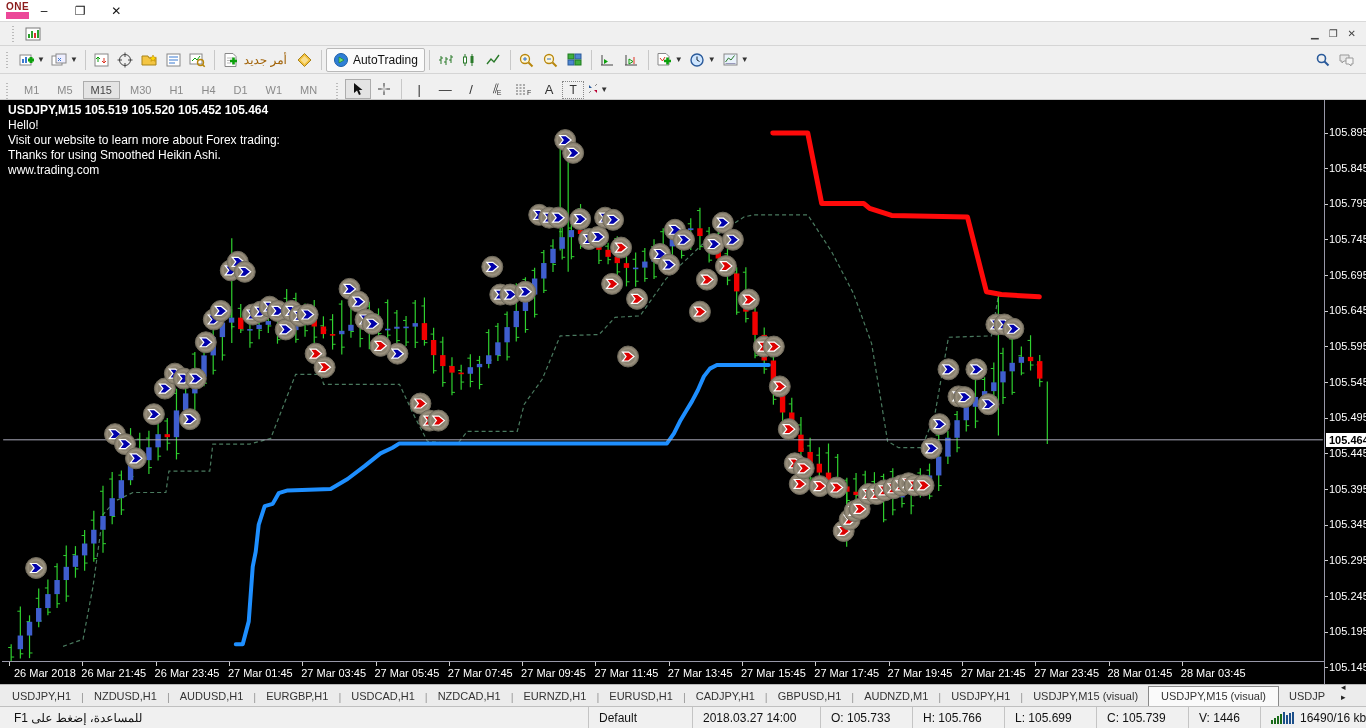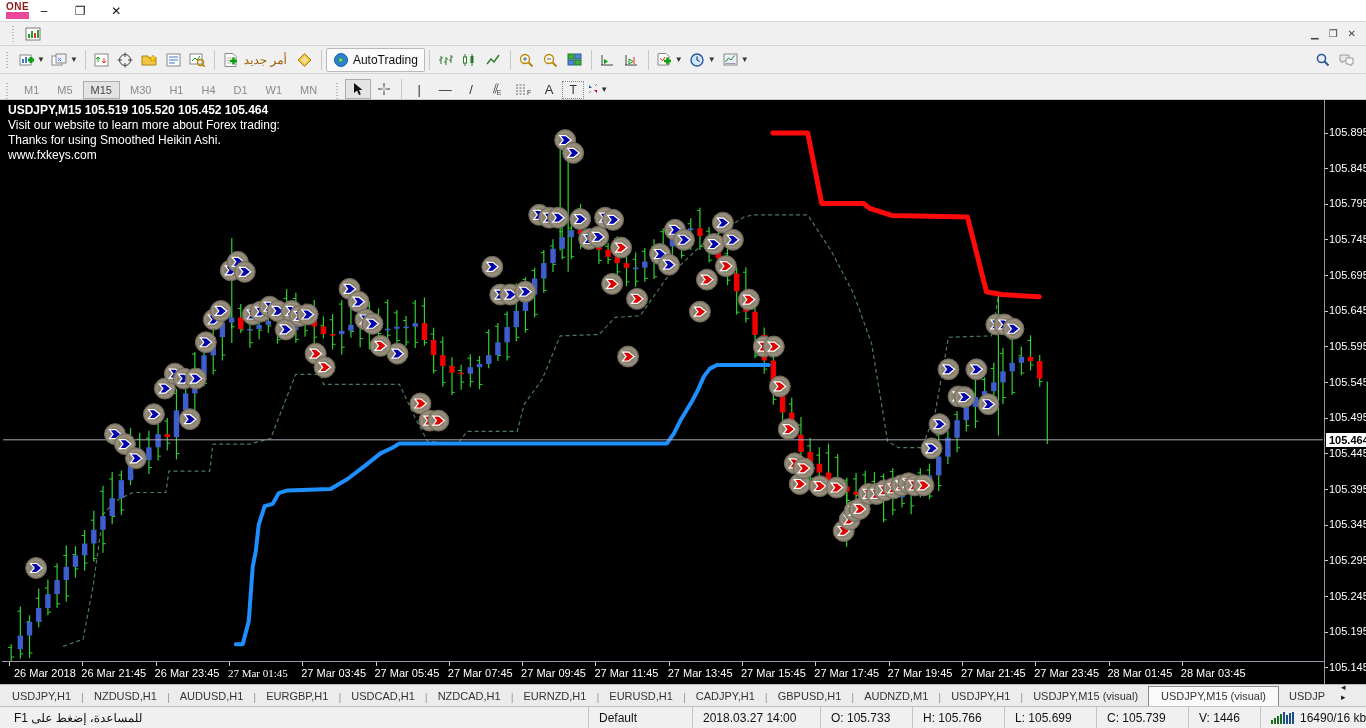--- a/index.html
+++ b/index.html
@@ -1075,23 +1075,24 @@
       <path d="M -5.5 -4.5 L 0.5 -4.5 L 6 0 L 0.5 4.5 L -5.5 4.5 L -2 0 Z" fill="#dd0000" stroke="#ffffff" stroke-width="1.2" transform="translate(907,383.943599999993)"></path>
       <circle cx="913" cy="386.0834999999931" r="10.5" fill="#8b8271" stroke="#6f6a5c" stroke-width="1"></circle>
       <circle cx="913" cy="386.0834999999931" r="8" fill="none" stroke="#9a917f" stroke-width="1.5"></circle>
       <path d="M -5.5 -4.5 L 0.5 -4.5 L 6 0 L 0.5 4.5 L -5.5 4.5 L -2 0 Z" fill="#dd0000" stroke="#ffffff" stroke-width="1.2" transform="translate(913,386.0834999999931)"></path>
       <circle cx="922" cy="386.0834999999931" r="10.5" fill="#8b8271" stroke="#6f6a5c" stroke-width="1"></circle>
       <circle cx="922" cy="386.0834999999931" r="8" fill="none" stroke="#9a917f" stroke-width="1.5"></circle>
       <path d="M -5.5 -4.5 L 0.5 -4.5 L 6 0 L 0.5 4.5 L -5.5 4.5 L -2 0 Z" fill="#dd0000" stroke="#ffffff" stroke-width="1.2" transform="translate(922,386.0834999999931)"></path>
     </svg>
   <div class="chart-comment">
     <div class="hdr">USDJPY,M15  105.519 105.520 105.452 105.464</div>
+    <div>Hello!</div>
     <div>Visit our website to learn more about Forex trading:</div>
     <div>Thanks for using Smoothed Heikin Ashi.</div>
-    <div>www.fxkeys.com</div>
+    <div>www.trading.com</div>
   </div>
   <div class="price-panel" id="price-panel">
       <div class="price-tick" style="top: 32.5px;"></div>
       <div class="price-label" style="top: 26px;">105.895</div>
       <div class="price-tick" style="top: 68.165px;"></div>
       <div class="price-label" style="top: 61.665px;">105.845</div>
       <div class="price-tick" style="top: 103.83px;"></div>
       <div class="price-label" style="top: 97.33px;">105.795</div>
       <div class="price-tick" style="top: 139.495px;"></div>
       <div class="price-label" style="top: 132.995px;">105.745</div>
@@ -1122,21 +1123,21 @@
       <div class="price-box" style="top: 333.432px;">105.464</div>
     </div>
   <div class="time-strip" id="time-strip">
       <div class="time-tick" style="left: 7px;"></div>
       <div class="time-label" style="left: 12px;">26 Mar 2018</div>
       <div class="time-tick" style="left: 80.3px;"></div>
       <div class="time-label" style="left: 79.3px;">26 Mar 21:45</div>
       <div class="time-tick" style="left: 153.6px;"></div>
       <div class="time-label" style="left: 152.6px;">26 Mar 23:45</div>
       <div class="time-tick" style="left: 226.9px;"></div>
-      <div class="time-label" style="left: 225.9px; font-family: Liberation Serif, serif;">27 Mar 01:45</div>
+      <div class="time-label" style="left: 225.9px;">27 Mar 01:45</div>
       <div class="time-tick" style="left: 300.2px;"></div>
       <div class="time-label" style="left: 299.2px;">27 Mar 03:45</div>
       <div class="time-tick" style="left: 373.5px;"></div>
       <div class="time-label" style="left: 372.5px;">27 Mar 05:45</div>
       <div class="time-tick" style="left: 446.8px;"></div>
       <div class="time-label" style="left: 445.8px;">27 Mar 07:45</div>
       <div class="time-tick" style="left: 520.1px;"></div>
       <div class="time-label" style="left: 519.1px;">27 Mar 09:45</div>
       <div class="time-tick" style="left: 593.4px;"></div>
       <div class="time-label" style="left: 592.4px;">27 Mar 11:45</div>

